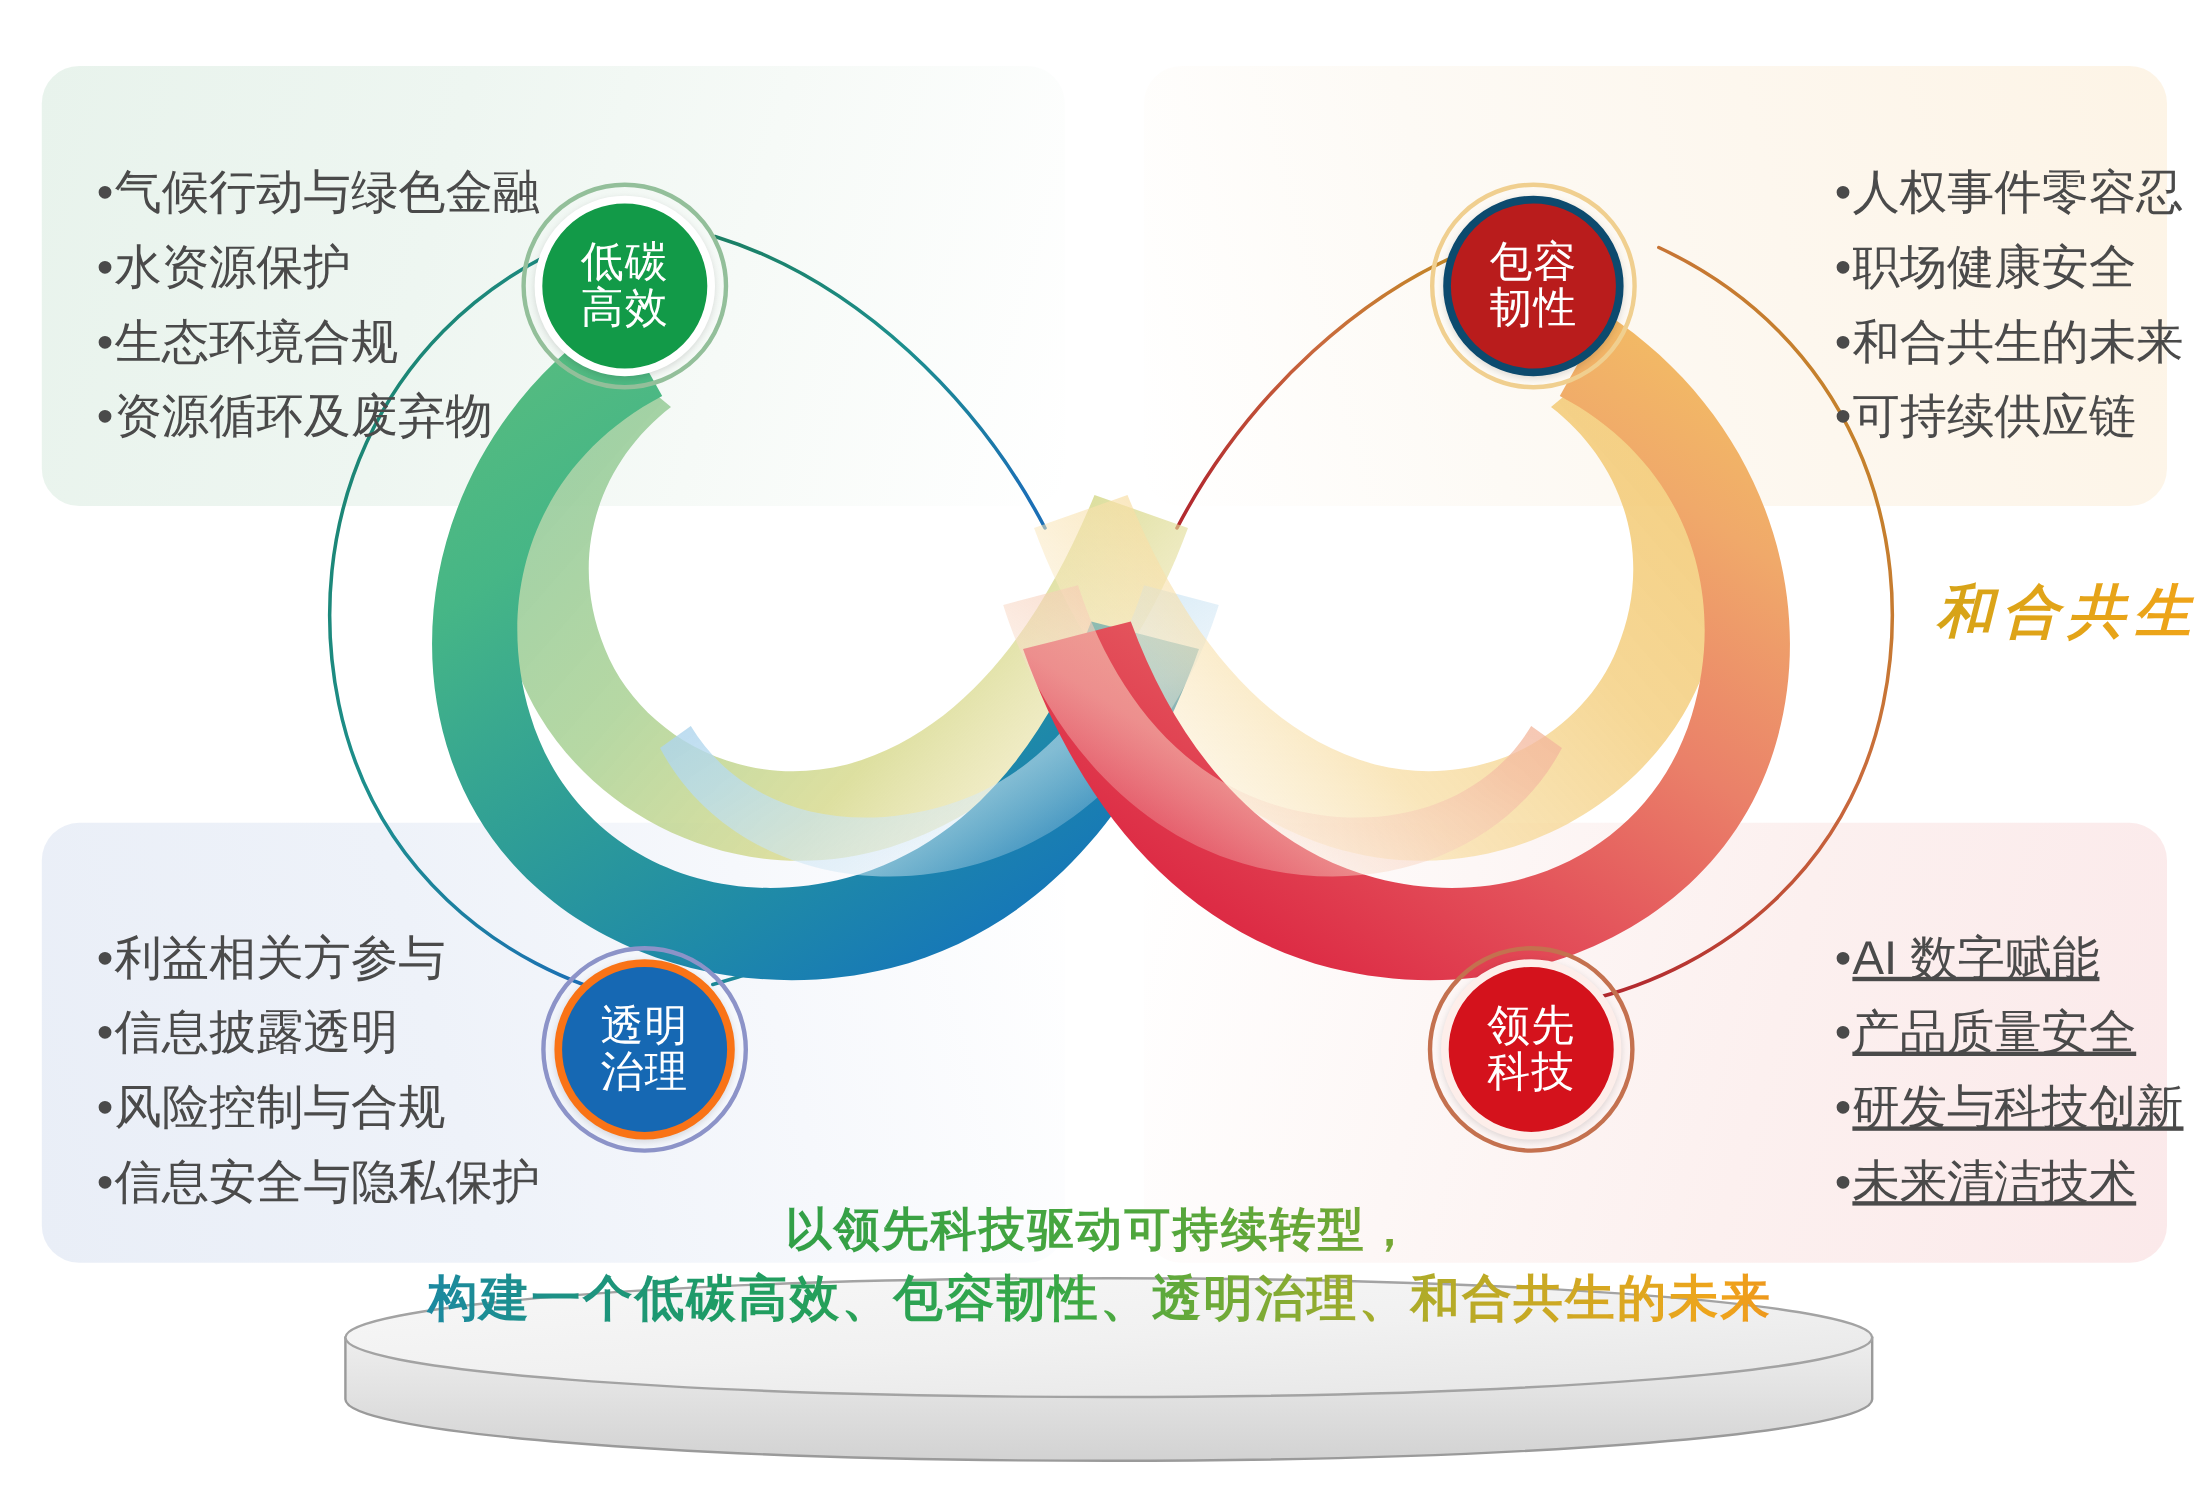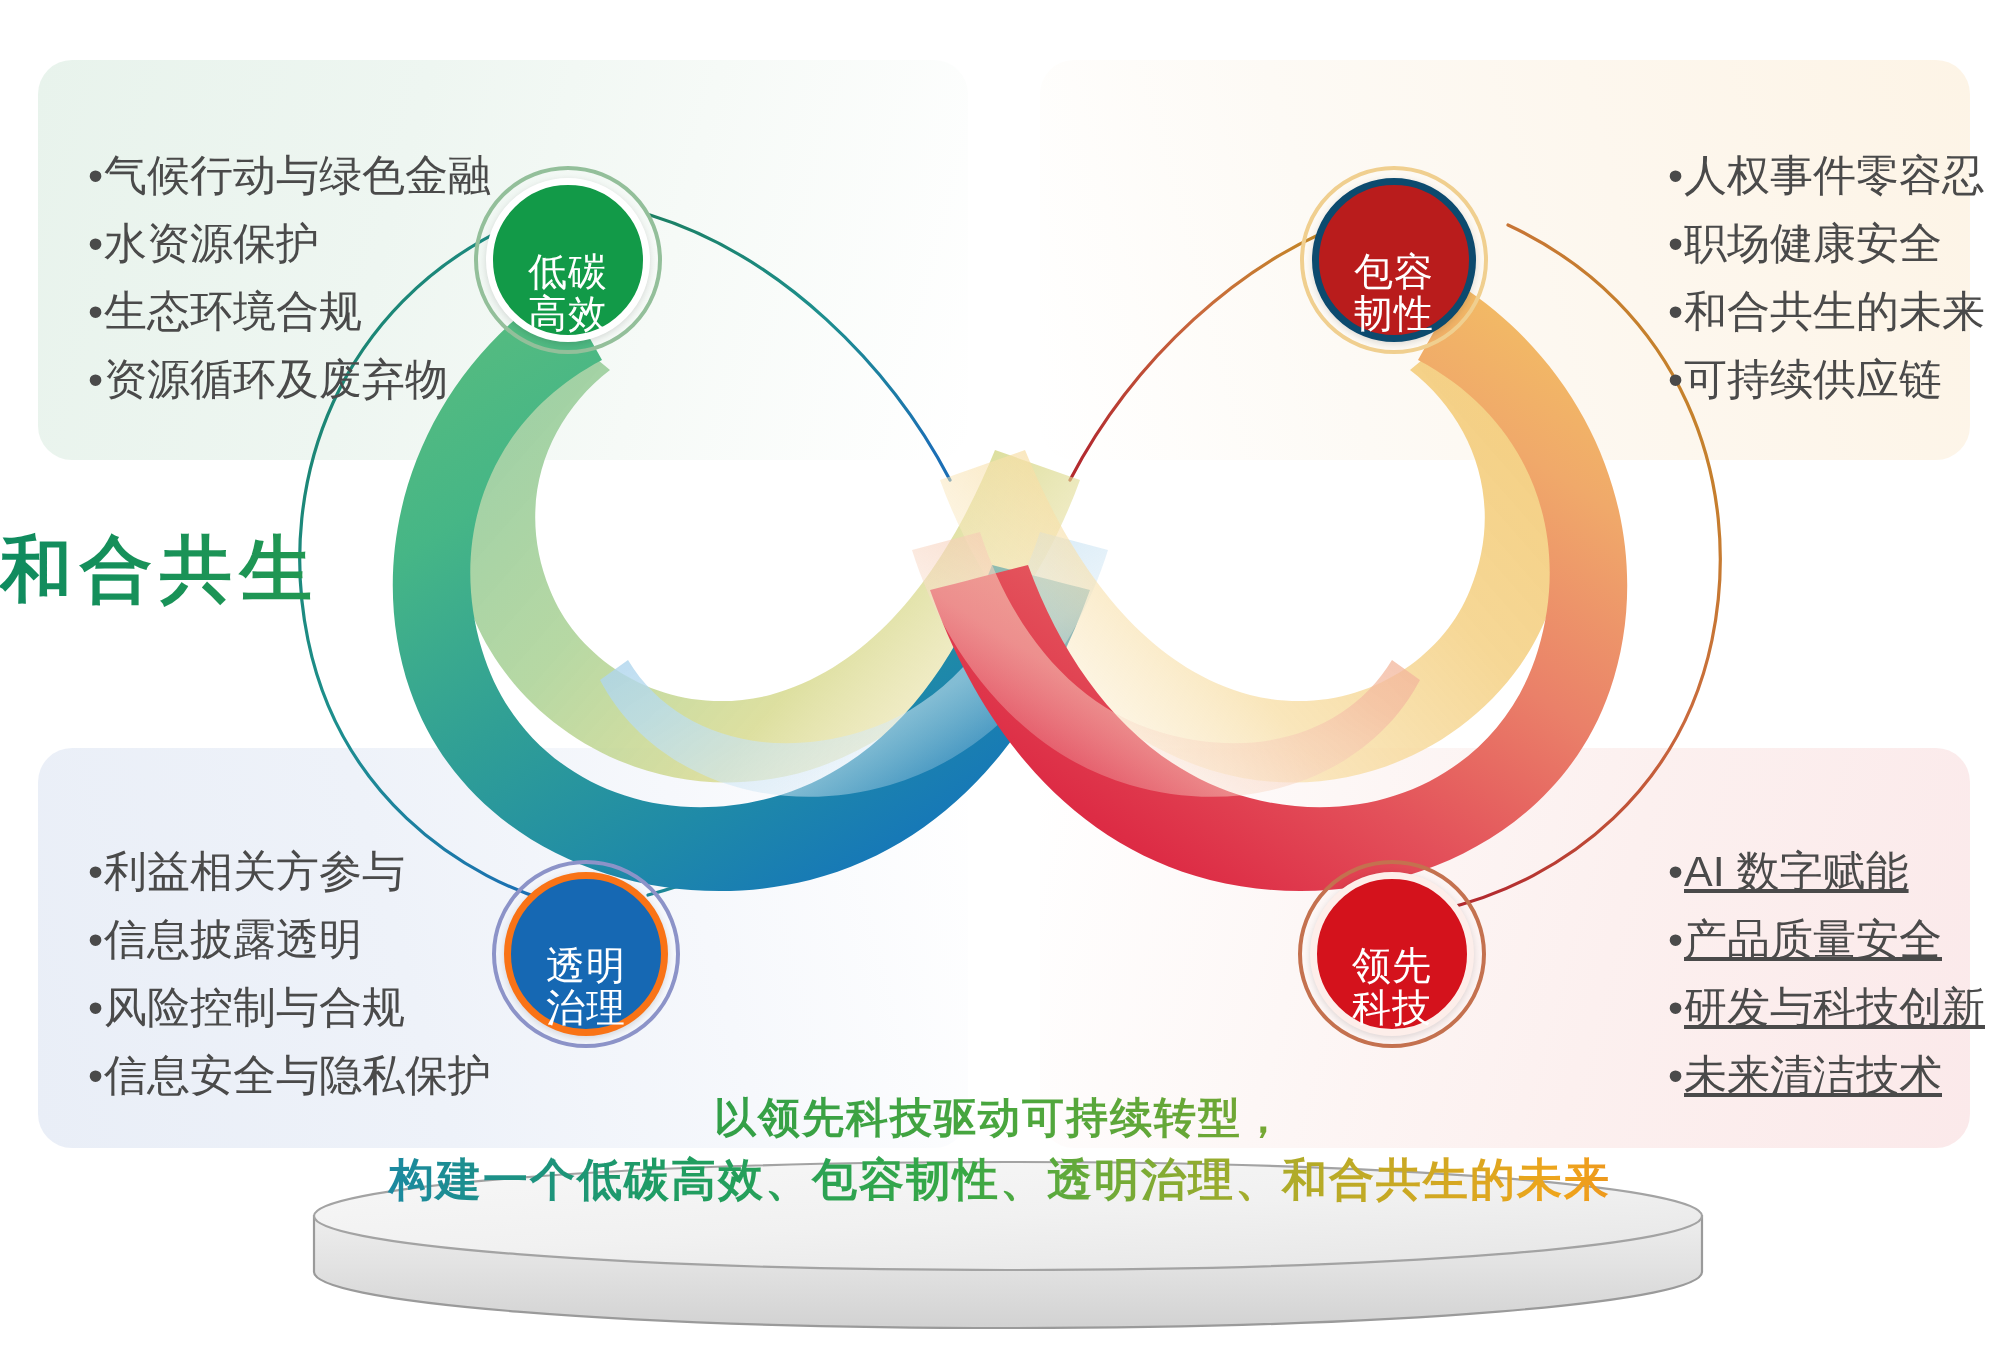--- a/index.html
+++ b/index.html
@@ -77,21 +77,21 @@
 
   
   .badge {
     position: absolute;
     width: 164px;
     height: 164px;
     border-radius: 50%;
     display: flex;
     flex-direction: column;
     align-items: center;
-    justify-content: flex-end;
+    justify-content: center;
     color: #ffffff;
     font-size: 39px;
     line-height: 1.08;
     letter-spacing: 1px;
     box-sizing: border-box;
     box-shadow: 0 2px 7px rgba(0,0,0,0.13);
   }
   .badge .ln { display: block; }
   .badge-ring {
     position: absolute;
@@ -106,28 +106,29 @@
   #badge-blue    { left: 504px;  top: 872px; background: #1668B3; border: 7px solid #f97316; }
   #ring-blue     { left: 492px;  top: 860px; width: 188px; height: 188px; border: 4px solid #8c93c8; }
   #badge-red     { left: 1310px; top: 872px; background: #D4121C; border: 7px solid #fdeeea; }
   #ring-red      { left: 1298px; top: 860px; width: 188px; height: 188px; border: 4px solid #c4714f; }
 
   
   #center-title {
     position: absolute;
     left: 0; right: 0;
     top: 522px;
-    text-align: left;
-    font-size: 72px;
+    text-align: right;
+    font-size: 52px;
     font-weight: bold;
     letter-spacing: 8px;
     background: linear-gradient(90deg, #0F8B5F 0%, #2EA049 26%, #6FAE35 55%, #BFA316 78%, #F0A419 100%);
     -webkit-background-clip: text;
     background-clip: text;
     color: transparent;
+    font-style: italic;
     -webkit-text-fill-color: transparent;
   }
 
   
   #platform {
     position: absolute;
     left: 312px;
     top: 1160px;
     width: 1392px;
     height: 188px;

